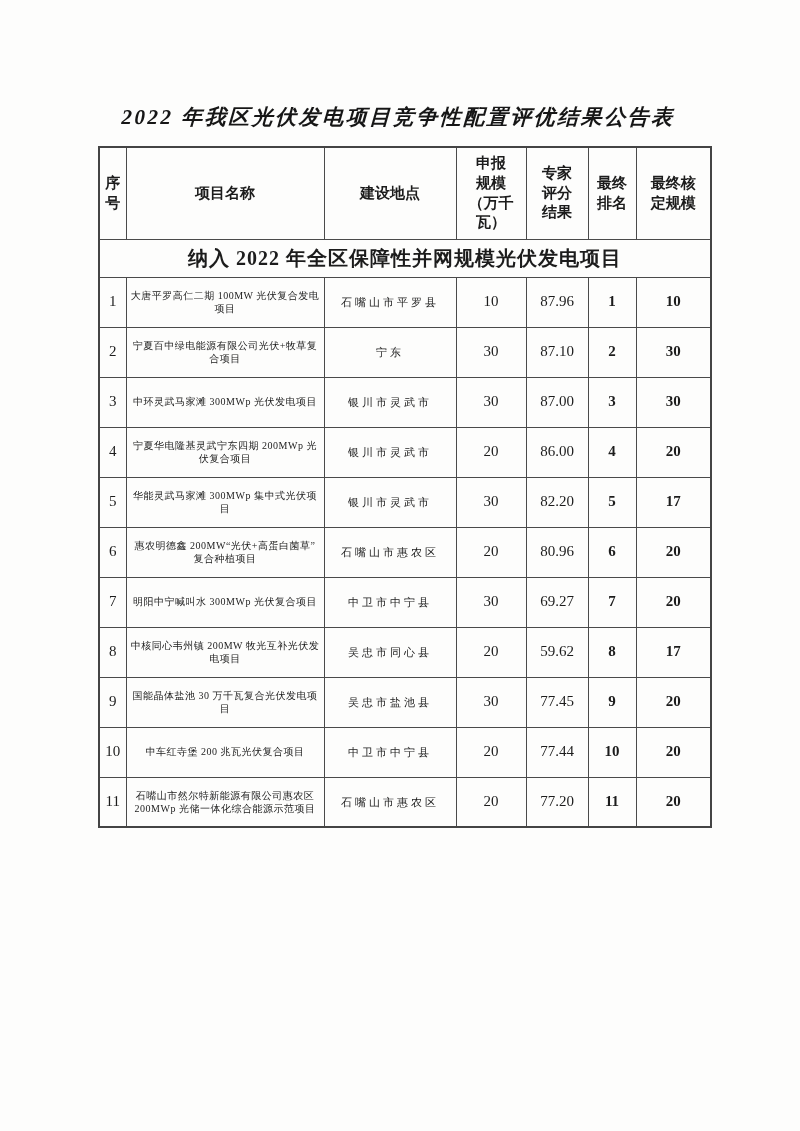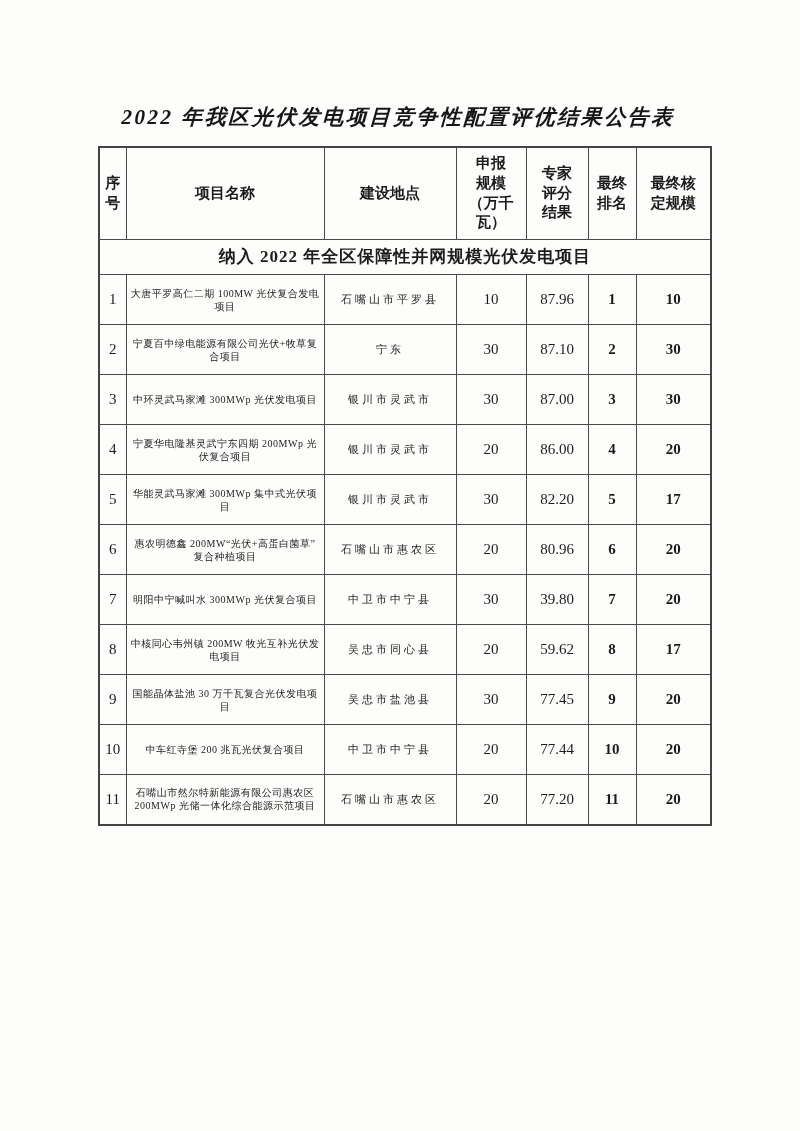--- a/index.html
+++ b/index.html
@@ -47,21 +47,21 @@
   table.results { border: 2px solid #444; }
   thead th {
     font-weight: bold;
     font-size: 15px;
     white-space: pre-line;
     height: 58px;
     padding: 4px 2px;
   }
   tr.section-row td {
     font-weight: bold;
-    font-size: 17px;
+    font-size: 20px;
     letter-spacing: 1px;
     height: 24px;
     padding: 5px 2px;
   }
   td.c-no { font-size: 15px; }
   td.c-name {
     font-size: 10px;
     letter-spacing: 0.5px;
     padding: 7px 5px;
   }
@@ -172,21 +172,21 @@
       <td class="c-score">80.96</td>
       <td class="c-rank">6</td>
       <td class="c-approved">20</td>
     </tr>
 
     <tr class="data-row">
       <td class="c-no">7</td>
       <td class="c-name">明阳中宁喊叫水 300MWp 光伏复合项目</td>
       <td class="c-loc">中卫市中宁县</td>
       <td class="c-declared">30</td>
-      <td class="c-score">39.80</td>
+      <td class="c-score">69.27</td>
       <td class="c-rank">7</td>
       <td class="c-approved">20</td>
     </tr>
 
     <tr class="data-row">
       <td class="c-no">8</td>
       <td class="c-name">中核同心韦州镇 200MW 牧光互补光伏发电项目</td>
       <td class="c-loc">吴忠市同心县</td>
       <td class="c-declared">20</td>
       <td class="c-score">59.62</td>

